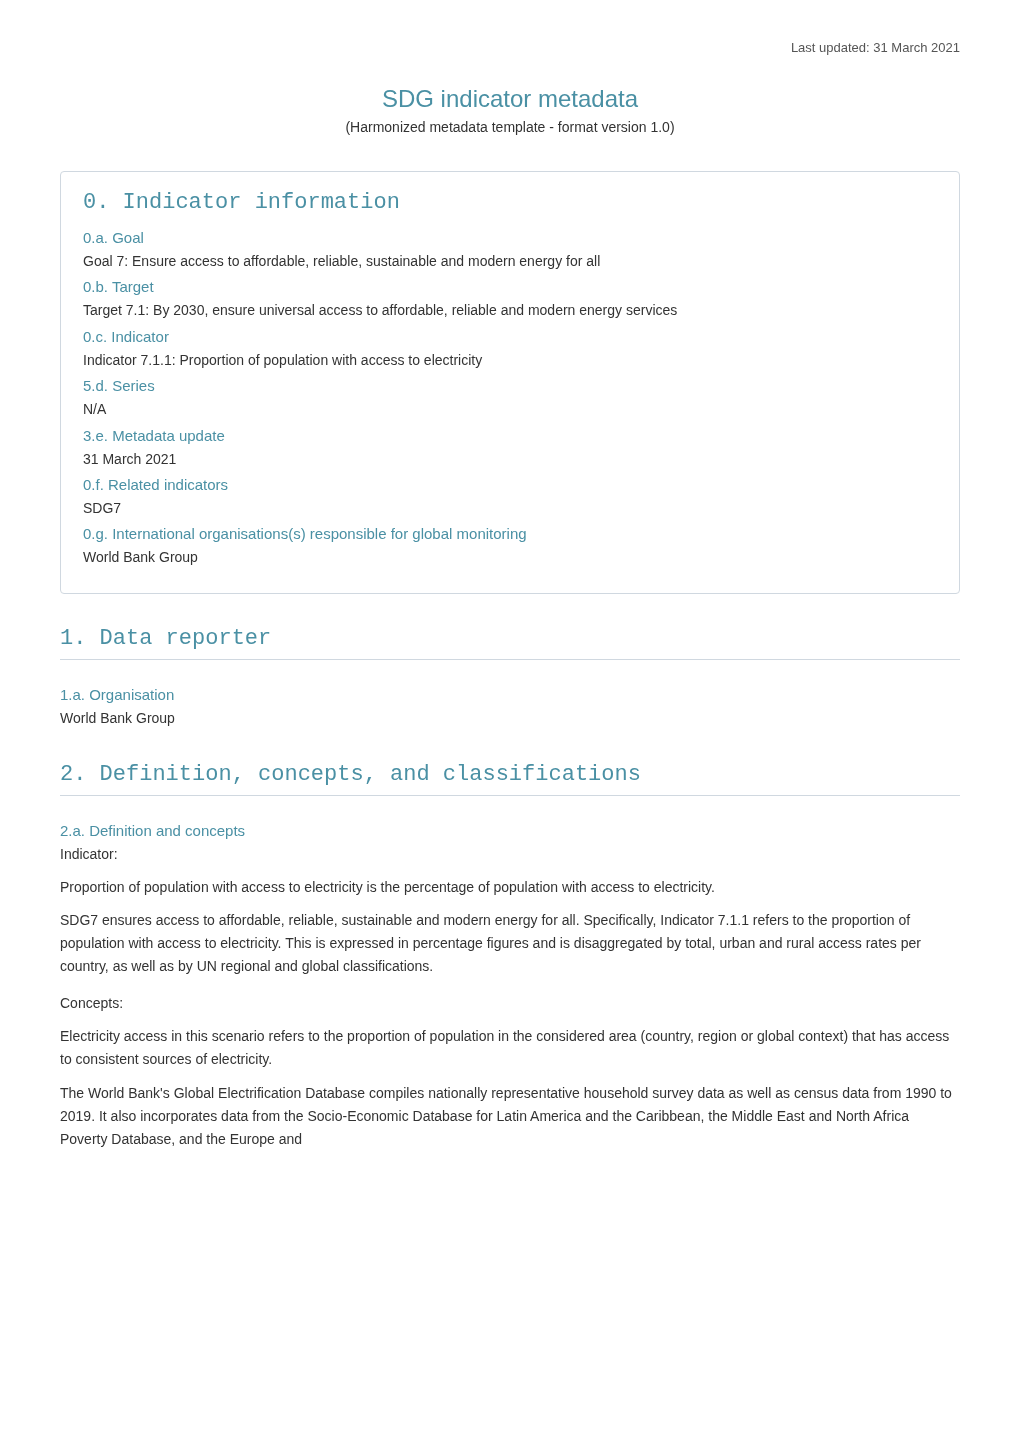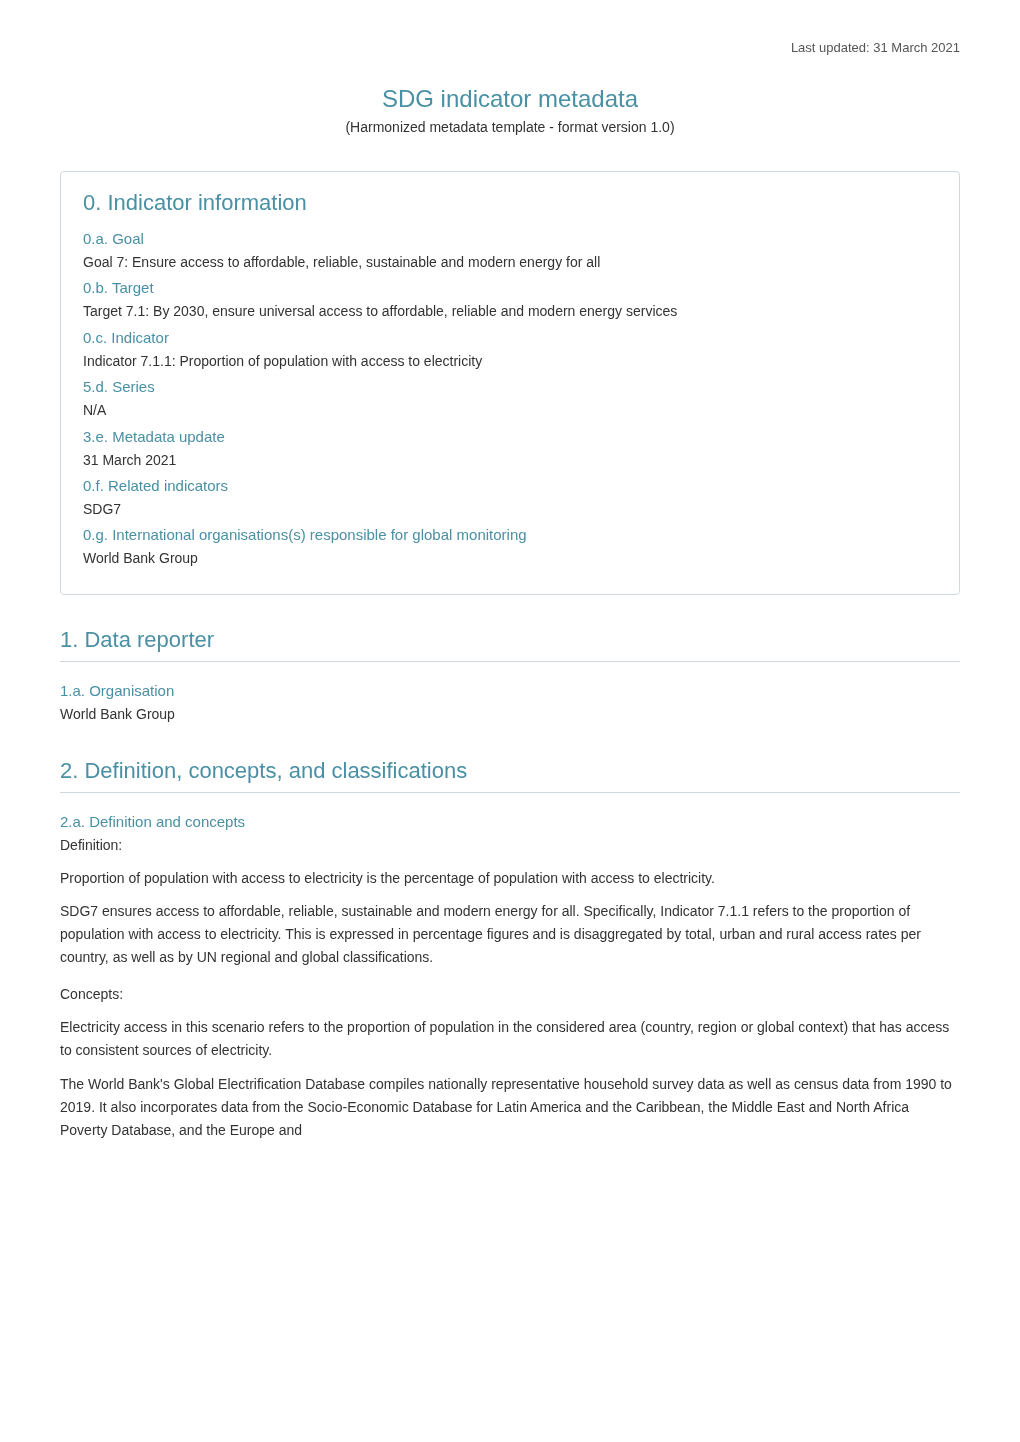--- a/index.html
+++ b/index.html
@@ -36,20 +36,21 @@
       border: 1px solid #d0d8e0;
       border-radius: 4px;
       padding: 18px 22px;
       margin-bottom: 32px;
     }
     .section-heading {
       font-size: 22px;
       font-weight: normal;
       color: #4a90a4;
       margin-bottom: 14px;
+      font-family: Liberation Mono, monospace;
     }
     .subsection-heading {
       font-size: 15px;
       font-weight: normal;
       color: #4a90a4;
       margin-top: 4px;
       margin-bottom: 4px;
     }
     .subsection-text {
       font-size: 14px;
@@ -61,21 +62,21 @@
       margin-bottom: 32px;
     }
     .section-standalone .section-heading {
       font-size: 22px;
       font-weight: normal;
       color: #4a90a4;
       margin-bottom: 8px;
     }
     .subsection-block {
       border-top: 1px solid #d0d8e0;
-      padding-top: 16px;
+      padding-top: 22px;
       margin-top: 4px;
     }
     .definition-label {
       font-size: 14px;
       color: #333;
       font-weight: normal;
       margin-bottom: 2px;
     }
     .body-text {
       font-size: 14px;
@@ -128,21 +129,21 @@
     <p class="body-text">World Bank Group</p>
   </div>
 </div>
 
 <div class="section-standalone">
   <h2 class="section-heading">2. Definition, concepts, and classifications</h2>
 
   <div class="subsection-block">
     <h3 class="subsection-heading">2.a. Definition and concepts</h3>
 
-    <p class="definition-label body-text">Definition:</p>
+    <p class="definition-label body-text">Indicator:</p>
     <p class="body-text">Proportion of population with access to electricity is the percentage of population with access to electricity.</p>
     <p class="body-text">SDG7 ensures access to affordable, reliable, sustainable and modern energy for all. Specifically, Indicator 7.1.1 refers to the proportion of population with access to electricity. This is expressed in percentage figures and is disaggregated by total, urban and rural access rates per country, as well as by UN regional and global classifications.</p>
 
     <p class="definition-label body-text concepts-label">Concepts:</p>
     <p class="body-text">Electricity access in this scenario refers to the proportion of population in the considered area (country, region or global context) that has access to consistent sources of electricity.</p>
     <p class="body-text">The World Bank's Global Electrification Database compiles nationally representative household survey data as well as census data from 1990 to 2019. It also incorporates data from the Socio-Economic Database for Latin America and the Caribbean, the Middle East and North Africa Poverty Database, and the Europe and</p>
   </div>
 </div>
 
 </body></html>

